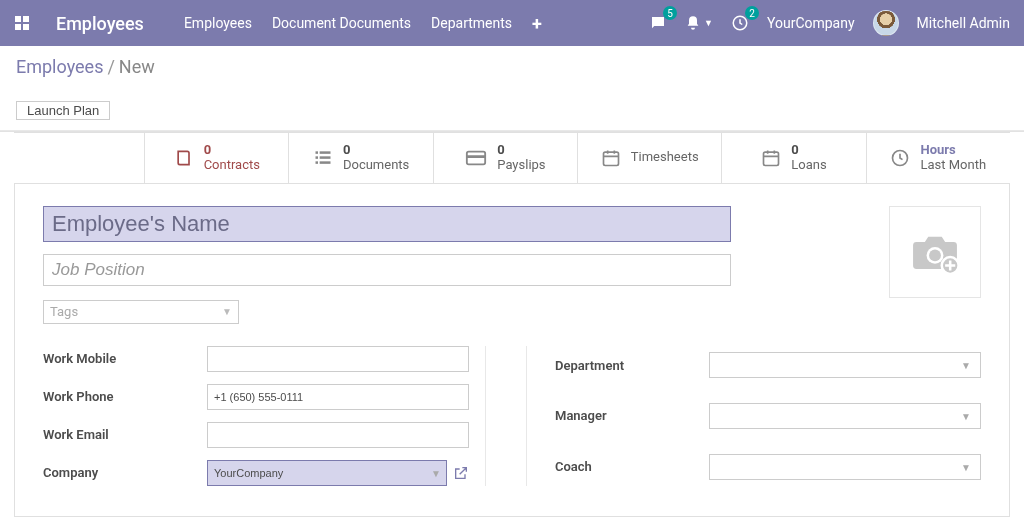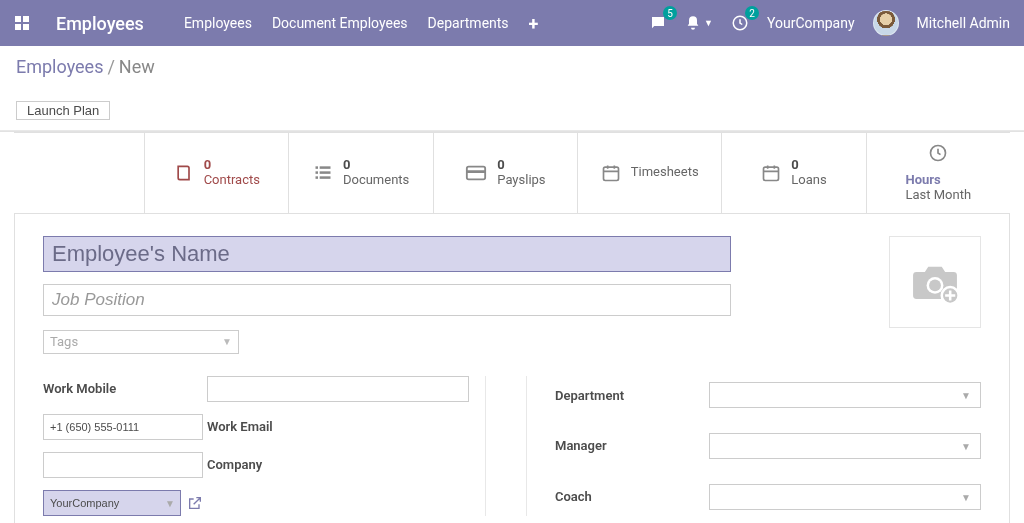--- a/index.html
+++ b/index.html
@@ -94,21 +94,21 @@
     padding: 10px 6px;
     border-left: 1px solid #e0e0e0;
     cursor: pointer;
     min-height: 44px;
   }
   .stat-btn.spacer { flex: 0.9; border-left: none; cursor: default; }
   .stat-btn .stat-text { display: flex; flex-direction: column; line-height: 1.15; }
   .stat-btn .stat-num { font-weight: bold; color: #4c4c4c; font-size: 13px; }
   .stat-btn .stat-label { color: #666; font-size: 13px; }
   .stat-btn.warn .stat-num, .stat-btn.warn .stat-label { color: #A04A4A; }
-  .stat-btn.last { border-right: none; flex-direction: column; }
+  .stat-btn.last { border-right: none; }
   .stat-icon { color: #888; display:inline-flex; }
 
   
   .sheet {
     border: 1px solid #e0e0e0;
     border-top: none;
     margin: 0;
     padding: 22px 28px 30px 28px;
     position: relative;
     background:#fff;
@@ -181,21 +181,21 @@
           <g fill="#fff">
             <rect x="1" y="1" width="6" height="6"></rect>
             <rect x="9" y="1" width="6" height="6"></rect>
             <rect x="1" y="9" width="6" height="6"></rect>
             <rect x="9" y="9" width="6" height="6"></rect>
           </g>
         </svg>
     </span>
     <span class="app-title">Employees</span>
     <span class="nav-item">Employees</span>
-    <span class="nav-item">Document Employees</span>
+    <span class="nav-item">Document Documents</span>
     <span class="nav-item">Departments</span>
     <span class="nav-item plus">+</span>
   </div>
   <div class="nav-right">
     <span class="icon-badge">
       <svg width="18" height="18" viewBox="0 0 24 24">
           <path fill="#fff" d="M4 4h16v12H7l-3 3V4z"></path>
         </svg>
       <span class="badge">5</span>
     </span>
@@ -335,20 +335,21 @@
           </g>
         </svg>
       </div>
     </div>
 
     <div class="fields-row">
       <div class="col left">
         <div class="field-label">Work Mobile</div>
         <input class="text-input" value="" style="">
 
+        <div class="field-label">Work Phone</div>
         <input class="text-input" value="+1 (650) 555-0111" style="">
 
         <div class="field-label">Work Email</div>
         <input class="text-input" value="" style="">
 
         <div class="field-label">Company</div>
         <div class="select-wrap hl">
           <input class="select-input" value="YourCompany" style="">
           <span class="select-caret" style="right:28px;">▼</span>
           <span class="ext-link">

